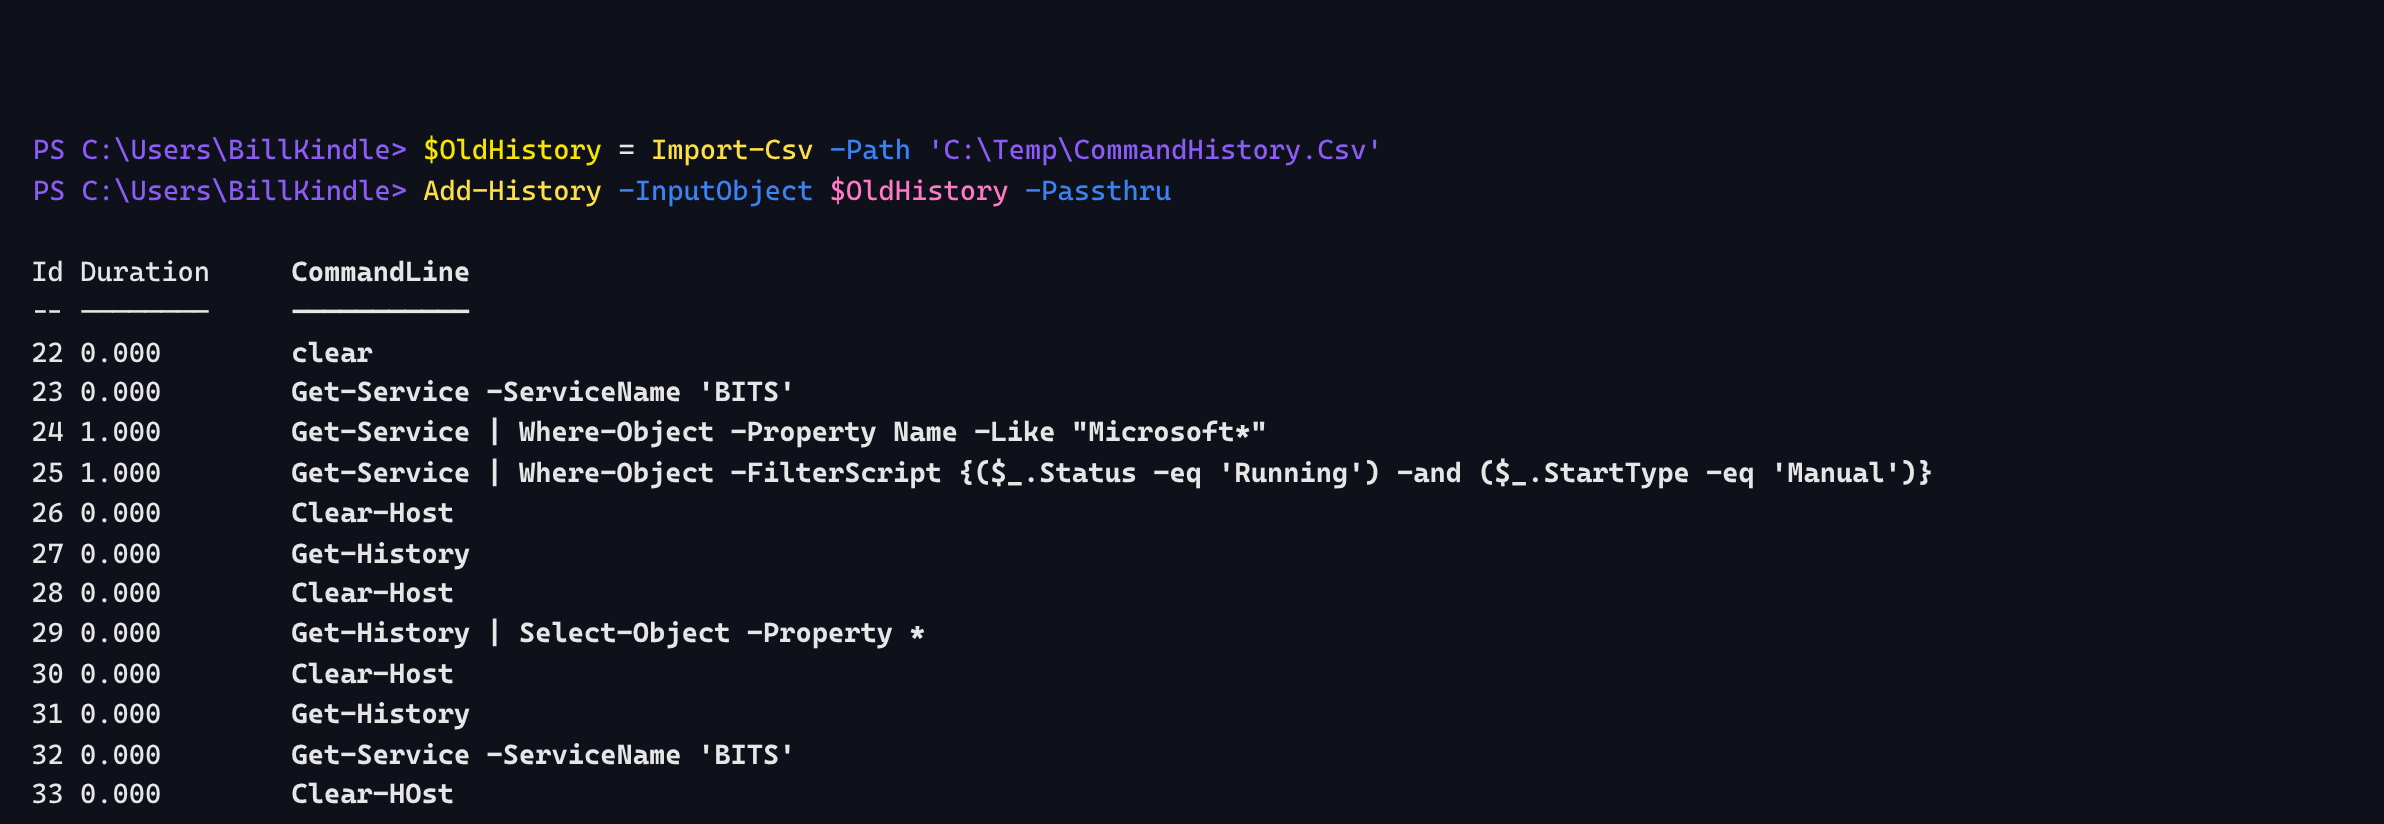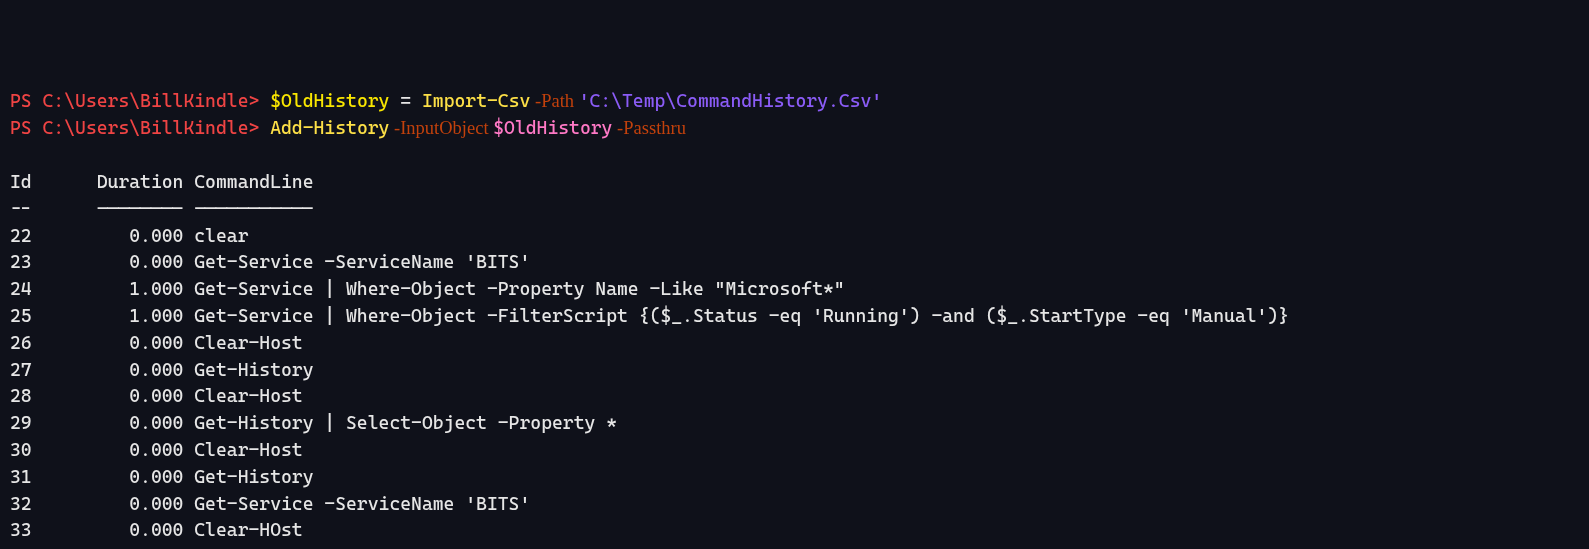--- a/index.html
+++ b/index.html
@@ -6,31 +6,31 @@
     margin: 0;
     padding: 8px 10px;
     background: #0f111a;
     color: #e6e6e6;
     font-family: "Cascadia Code", "Fira Code", Consolas, "Courier New", monospace;
     font-size: 18.5px;
     line-height: 1.45;
     white-space: pre;
     font-weight: 500;
   }
-  .prompt-ps { color: #ef4444; }
+  .prompt-ps { color: #8b5cf6; margin-left: 12px; }
   .var-assign { color: #f9e600; }       
   .op-eq      { color: #e6e6e6; }
   .cmdlet     { color: #fde047; }       
-  .param      { color: #c2410c; font-family: Liberation Serif, serif; }       
+  .param      { color: #3b82f6; }       
   .string     { color: #8b5cf6; }       
   .var-use    { color: #ff79c6; }       
   .row { display: block; }
-  .id-col   { display:inline-block; width: 4ch; text-align:left; }
-  .dur-col  { display:inline-block; width: 12ch; text-align:right; }
-  .cmd-col  { display:inline-block; padding-left: 1ch; }
+  .id-col   { display:inline-block; width: 4ch; text-align:center; }
+  .dur-col  { display:inline-block; width: 12ch; text-align:left; }
+  .cmd-col  { display:inline-block; padding-left: 1ch; font-weight: bold; }
 </style>
 </head>
 <body>
 
 
 <div><span class="row"><span class="prompt-ps">PS C:\Users\BillKindle&gt;</span> <span class="var-assign">$OldHistory</span><span class="op-eq"> = </span><span class="cmdlet">Import-Csv</span><span class="param"> -Path </span><span class="string">'C:\Temp\CommandHistory.Csv'</span></span><span class="row"><span class="prompt-ps">PS C:\Users\BillKindle&gt;</span> <span class="cmdlet">Add-History</span><span class="param"> -InputObject </span><span class="var-use">$OldHistory</span><span class="param"> -Passthru</span></span>
 <span class="row"><span class="id-col">Id</span><span class="dur-col">Duration</span><span class="cmd-col">CommandLine</span></span><span class="row"><span class="id-col">--</span><span class="dur-col">--------</span><span class="cmd-col">-----------</span></span><span class="row"><span class="id-col">22</span><span class="dur-col">0.000</span><span class="cmd-col">clear</span></span><span class="row"><span class="id-col">23</span><span class="dur-col">0.000</span><span class="cmd-col">Get-Service -ServiceName 'BITS'</span></span><span class="row"><span class="id-col">24</span><span class="dur-col">1.000</span><span class="cmd-col">Get-Service | Where-Object -Property Name -Like "Microsoft*"</span></span><span class="row"><span class="id-col">25</span><span class="dur-col">1.000</span><span class="cmd-col">Get-Service | Where-Object -FilterScript {($_.Status -eq 'Running') -and ($_.StartType -eq 'Manual')}</span></span><span class="row"><span class="id-col">26</span><span class="dur-col">0.000</span><span class="cmd-col">Clear-Host</span></span><span class="row"><span class="id-col">27</span><span class="dur-col">0.000</span><span class="cmd-col">Get-History</span></span><span class="row"><span class="id-col">28</span><span class="dur-col">0.000</span><span class="cmd-col">Clear-Host</span></span><span class="row"><span class="id-col">29</span><span class="dur-col">0.000</span><span class="cmd-col">Get-History | Select-Object -Property *</span></span><span class="row"><span class="id-col">30</span><span class="dur-col">0.000</span><span class="cmd-col">Clear-Host</span></span><span class="row"><span class="id-col">31</span><span class="dur-col">0.000</span><span class="cmd-col">Get-History</span></span><span class="row"><span class="id-col">32</span><span class="dur-col">0.000</span><span class="cmd-col">Get-Service -ServiceName 'BITS'</span></span><span class="row"><span class="id-col">33</span><span class="dur-col">0.000</span><span class="cmd-col">Clear-HOst</span></span>
 </div>
 
 

